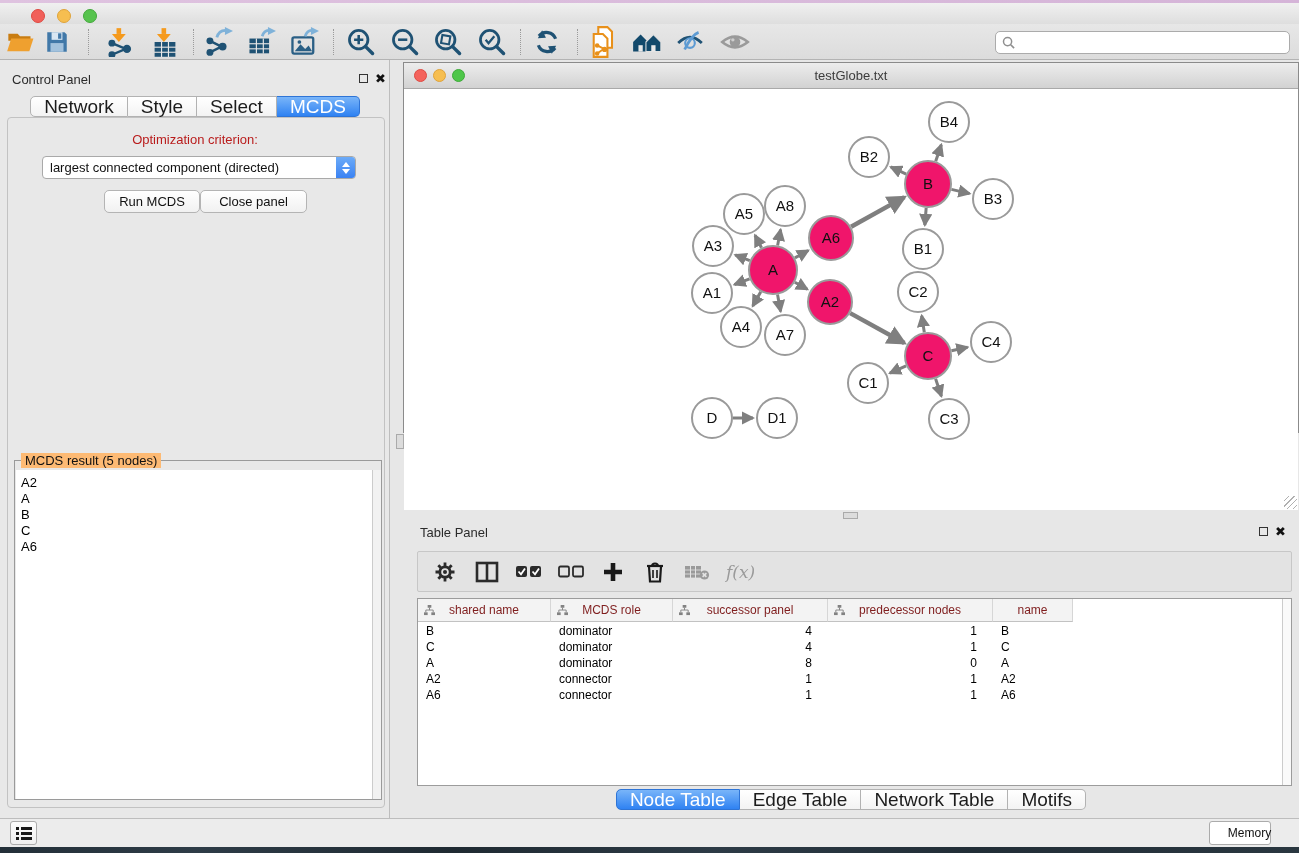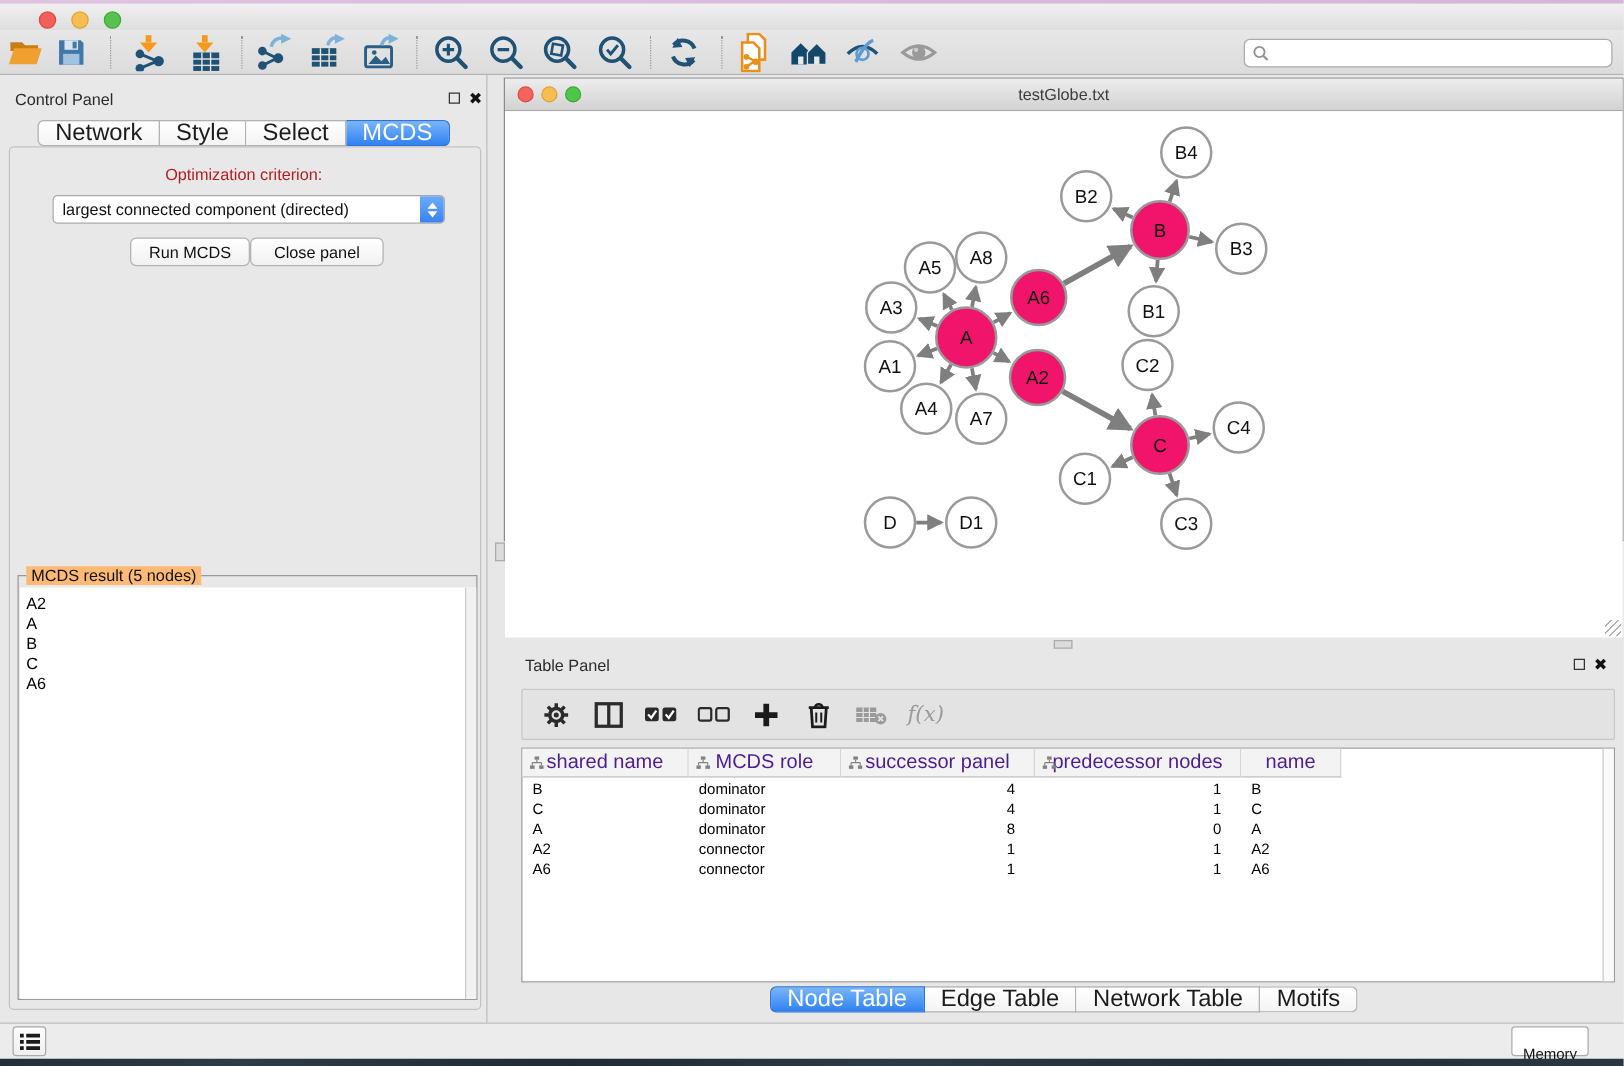--- a/index.html
+++ b/index.html
@@ -62,33 +62,33 @@
   .h-grip{left:843px;top:512px;width:15px;height:7px;background:#dcdcdc;border:1px solid #aaa;box-sizing:border-box;}
 
   
   .table-panel-title{left:420px;top:525px;font-size:13px;color:#2b2b2b;}
   .tp-toolbar{left:417px;top:551px;width:875px;height:41px;background:#e3e3e3;border:1px solid #c7c7c7;border-radius:2px;box-sizing:border-box;display:flex;align-items:center;gap:16px;padding-left:14px;}
   .tp-icon{display:flex;align-items:center;justify-content:center;width:26px;height:26px;}
   .fx-label{font-family:"DejaVu Serif","Liberation Serif",serif;font-style:italic;font-size:17px;color:#9a9a9a;}
   .table-box{left:417px;top:598px;width:875px;height:188px;background:#fff;border:1px solid #9c9c9c;box-sizing:border-box;}
   .thead{position:absolute;left:0;top:0;height:23px;display:flex;}
   .th{position:relative;background:#f3f3f3;border-right:1px solid #d6d6d6;border-bottom:1px solid #c2c2c2;
-      display:flex;align-items:center;justify-content:center;font-size:16px;color:#4c1d95;box-sizing:border-box;}
+      display:flex;align-items:center;justify-content:center;font-size:12px;color:#7f1d1d;box-sizing:border-box;}
   .th .hicon{position:absolute;left:6px;top:6px;}
   .tbody{position:absolute;left:0;top:24px;}
   .tr{display:flex;height:16px;line-height:16px;}
   .td{font-size:12px;color:#000;box-sizing:border-box;padding:0 8px;white-space:nowrap;overflow:hidden;}
   .td.num{text-align:right;padding-right:16px;}
   .table-scroll{right:0;top:0;width:8px;height:186px;background:#fafafa;border-left:1px solid #ccc;}
   .tp-tabs{left:403px;top:789px;width:896px;display:flex;justify-content:center;}
 
   
   .status-bar{left:0;top:818px;width:1299px;height:29px;background:#ececec;border-top:1px solid #bdbdbd;box-sizing:border-box;}
   .list-btn{left:10px;top:821px;width:27px;height:24px;background:linear-gradient(#fdfdfd,#efefef);border:1px solid #ababab;border-radius:3px;box-sizing:border-box;display:flex;align-items:center;justify-content:center;}
-  .memory-btn{left:1209px;top:821px;width:62px;height:24px;background:#fff;border:1px solid #ababab;border-radius:3px;box-sizing:border-box;display:flex;align-items:center;justify-content:center;gap:19px;flex-direction:column;}
+  .memory-btn{left:1209px;top:821px;width:62px;height:24px;background:#fff;border:1px solid #ababab;border-radius:3px;box-sizing:border-box;display:flex;align-items:center;justify-content:center;gap:19px;}
   .memory-dot{width:11px;height:11px;border-radius:50%;background:#1ea52c;}
   .memory-label{font-size:12px;color:#111;}
   .desktop-strip-bottom{left:0;top:847px;width:1299px;height:6px;
     background:linear-gradient(90deg,#232f38,#2e3c47 15%,#1f2a32 35%,#2d3b46 55%,#222e37 75%,#2a3740 100%);}
 </style>
 </head>
 <body>
 
 <div class="app">
 

